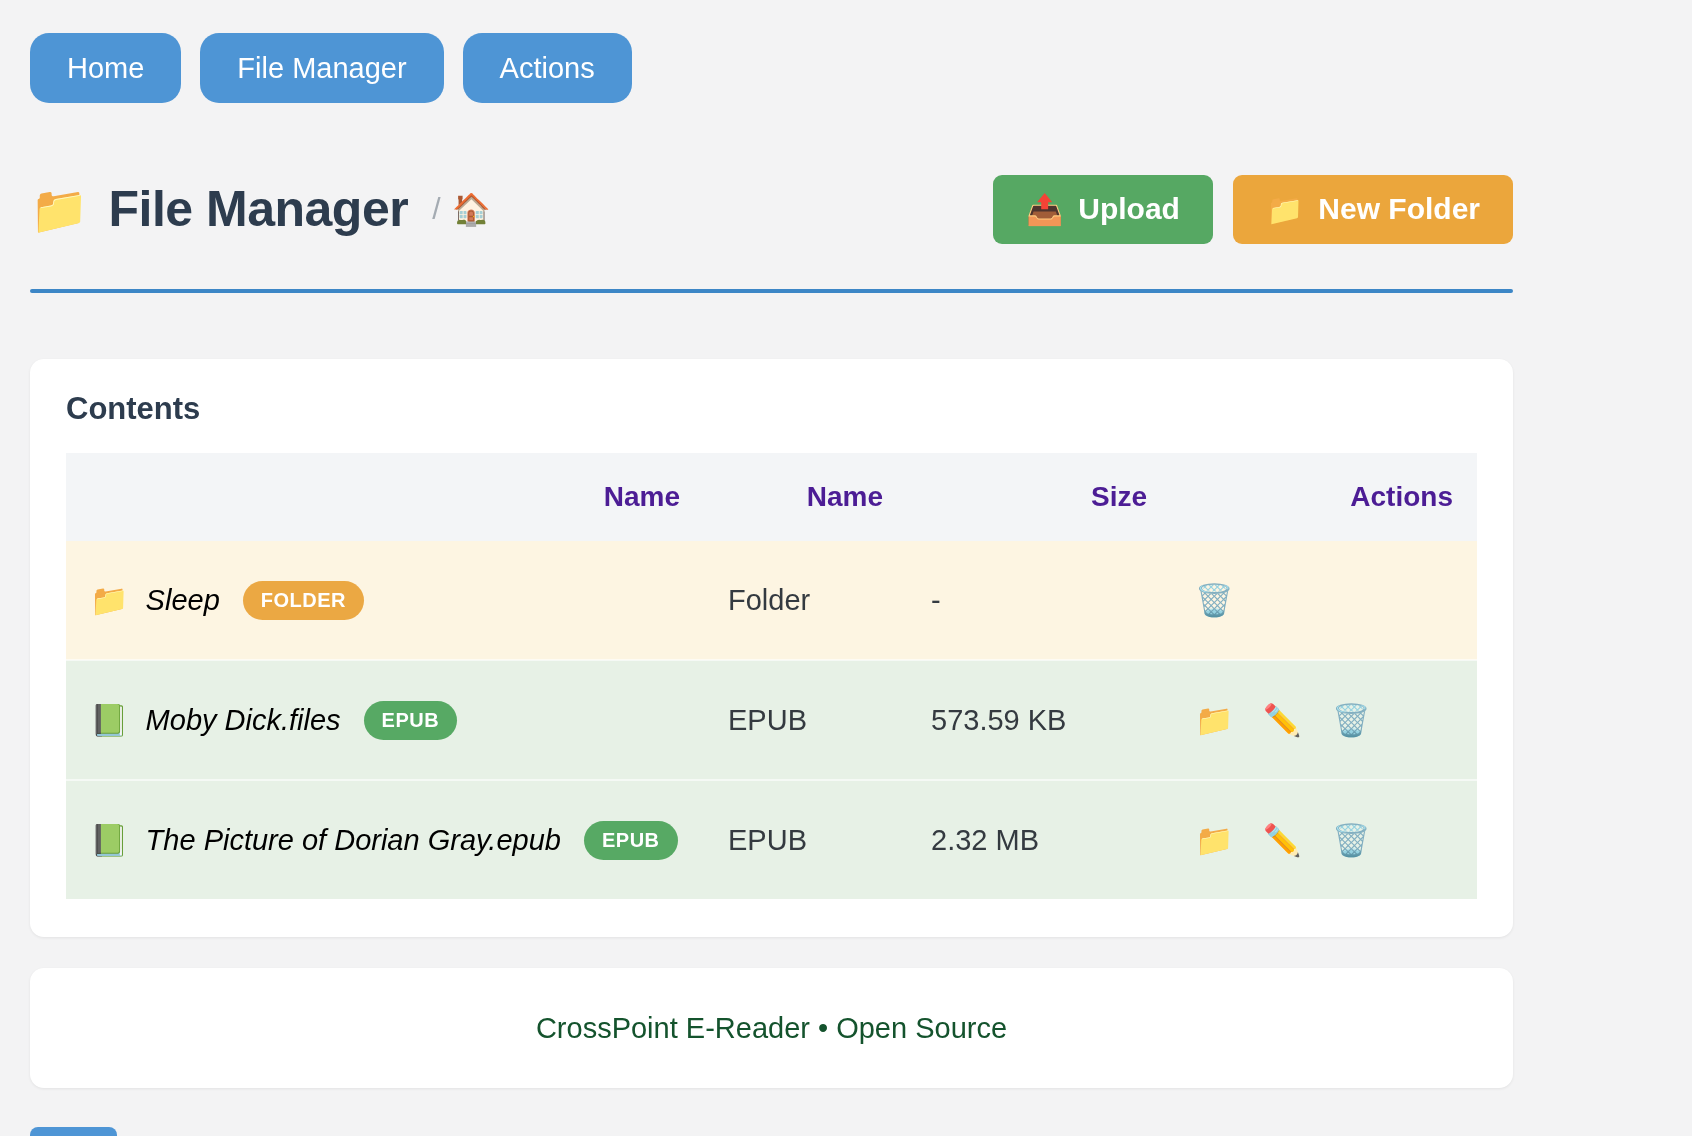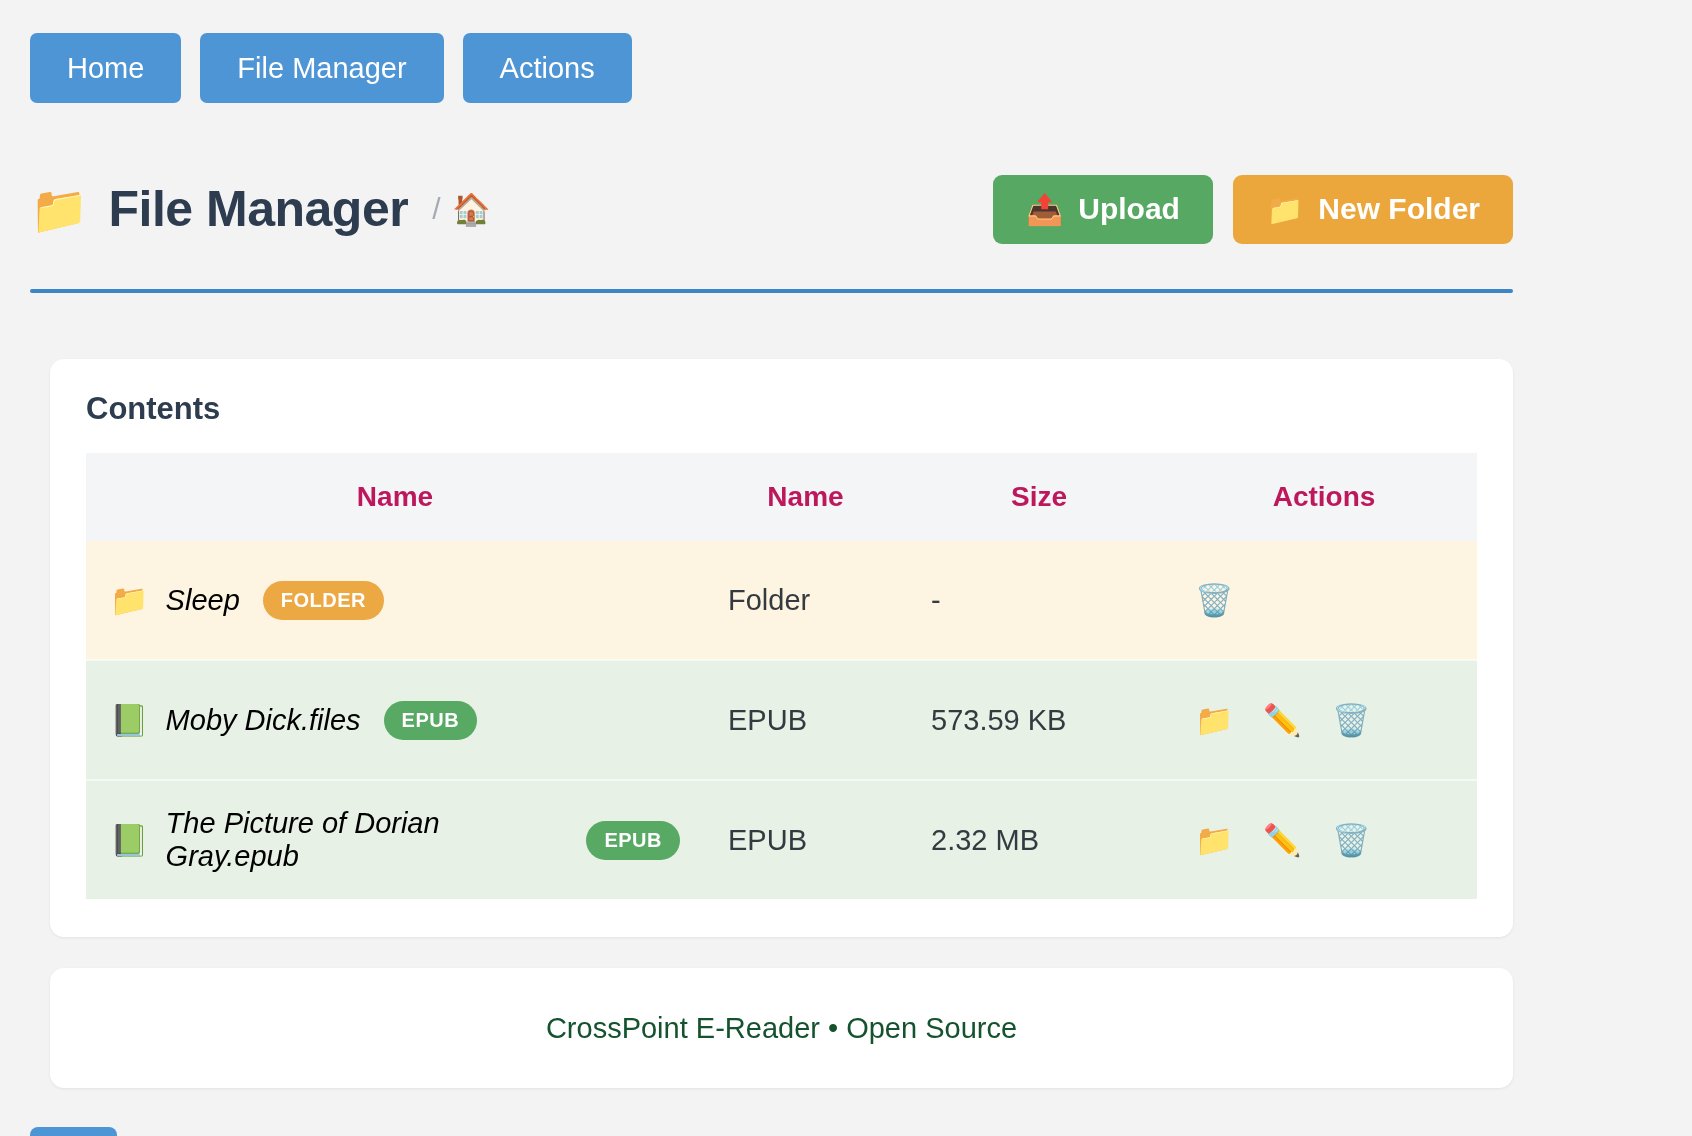--- a/index.html
+++ b/index.html
@@ -19,21 +19,21 @@
   
   .top-nav {
     padding-top: 33px;
     display: flex;
     gap: 19px;
   }
   .nav-btn {
     background: #4e95d5;
     color: #ffffff;
     border: none;
-    border-radius: 7px;
+    border-radius: 19px;
     height: 70px;
     padding: 0 37px;
     font-size: 29px;
     font-family: inherit;
     cursor: pointer;
   }
   
   .page-header {
     margin-top: 70px;
     display: flex;
@@ -96,21 +96,20 @@
     margin-top: 44px;
     height: 4px;
     background: #3c86c6;
     border-radius: 2px;
   }
   
   .card {
     background: #ffffff;
     border-radius: 14px;
     box-shadow: 0 1px 3px rgba(0,0,0,0.07);
-    margin-left: 20px;
   }
   .contents-card {
     margin-top: 66px;
     padding: 32px 36px 38px;
   }
   .card-head {
     display: flex;
     justify-content: space-between;
     align-items: baseline;
   }
@@ -125,24 +124,24 @@
     color: #8b9299;
   }
   
   table {
     width: 100%;
     border-collapse: collapse;
     margin-top: 26px;
   }
   thead tr { background: #f3f5f7; }
   th {
-    text-align: center;
+    text-align: right;
     font-size: 28px;
     font-weight: bold;
-    color: #be185d;
+    color: #4c1d95;
     padding: 28px 24px;
   }
   th.col-type { width: 155px; }
   th.col-size { width: 216px; }
   th.col-actions { width: 258px; }
   td {
     padding: 0 24px;
     height: 118px;
     font-size: 29px;
     color: #343a40;

